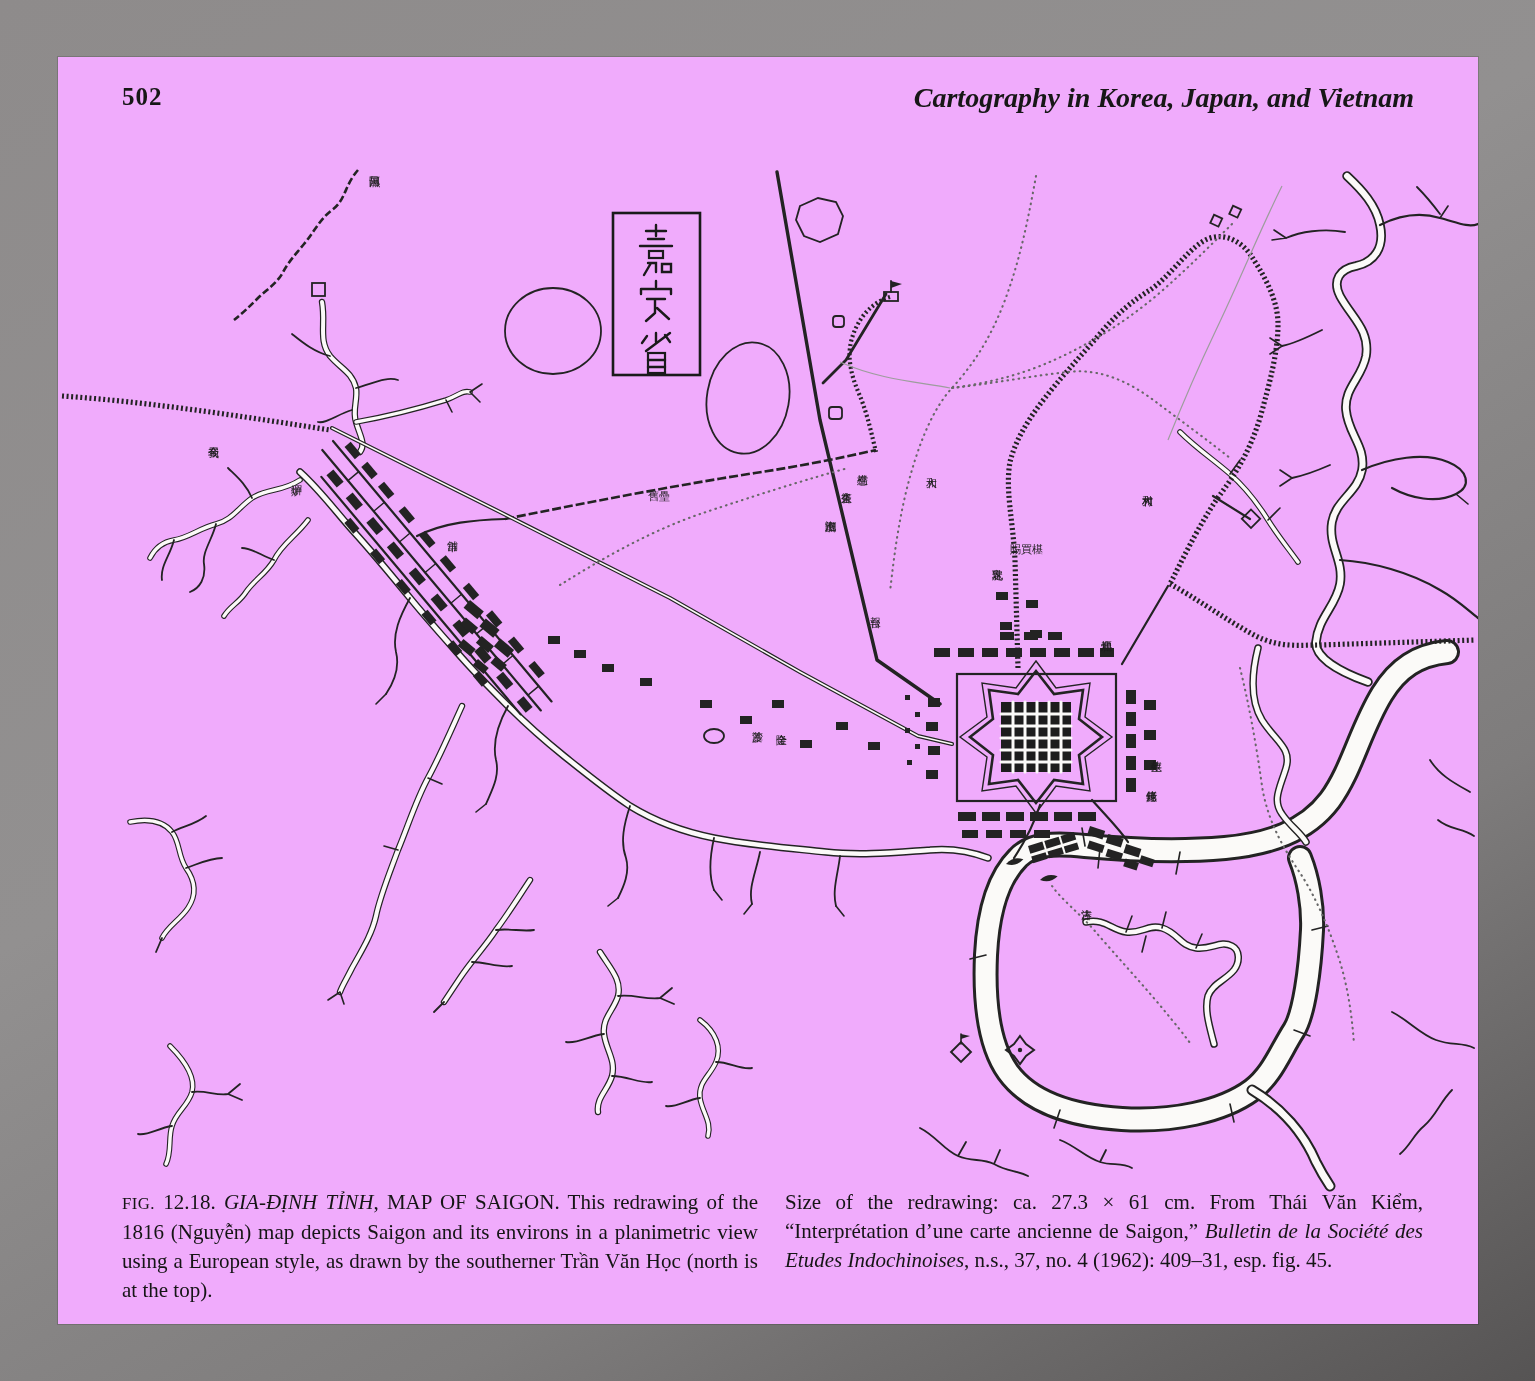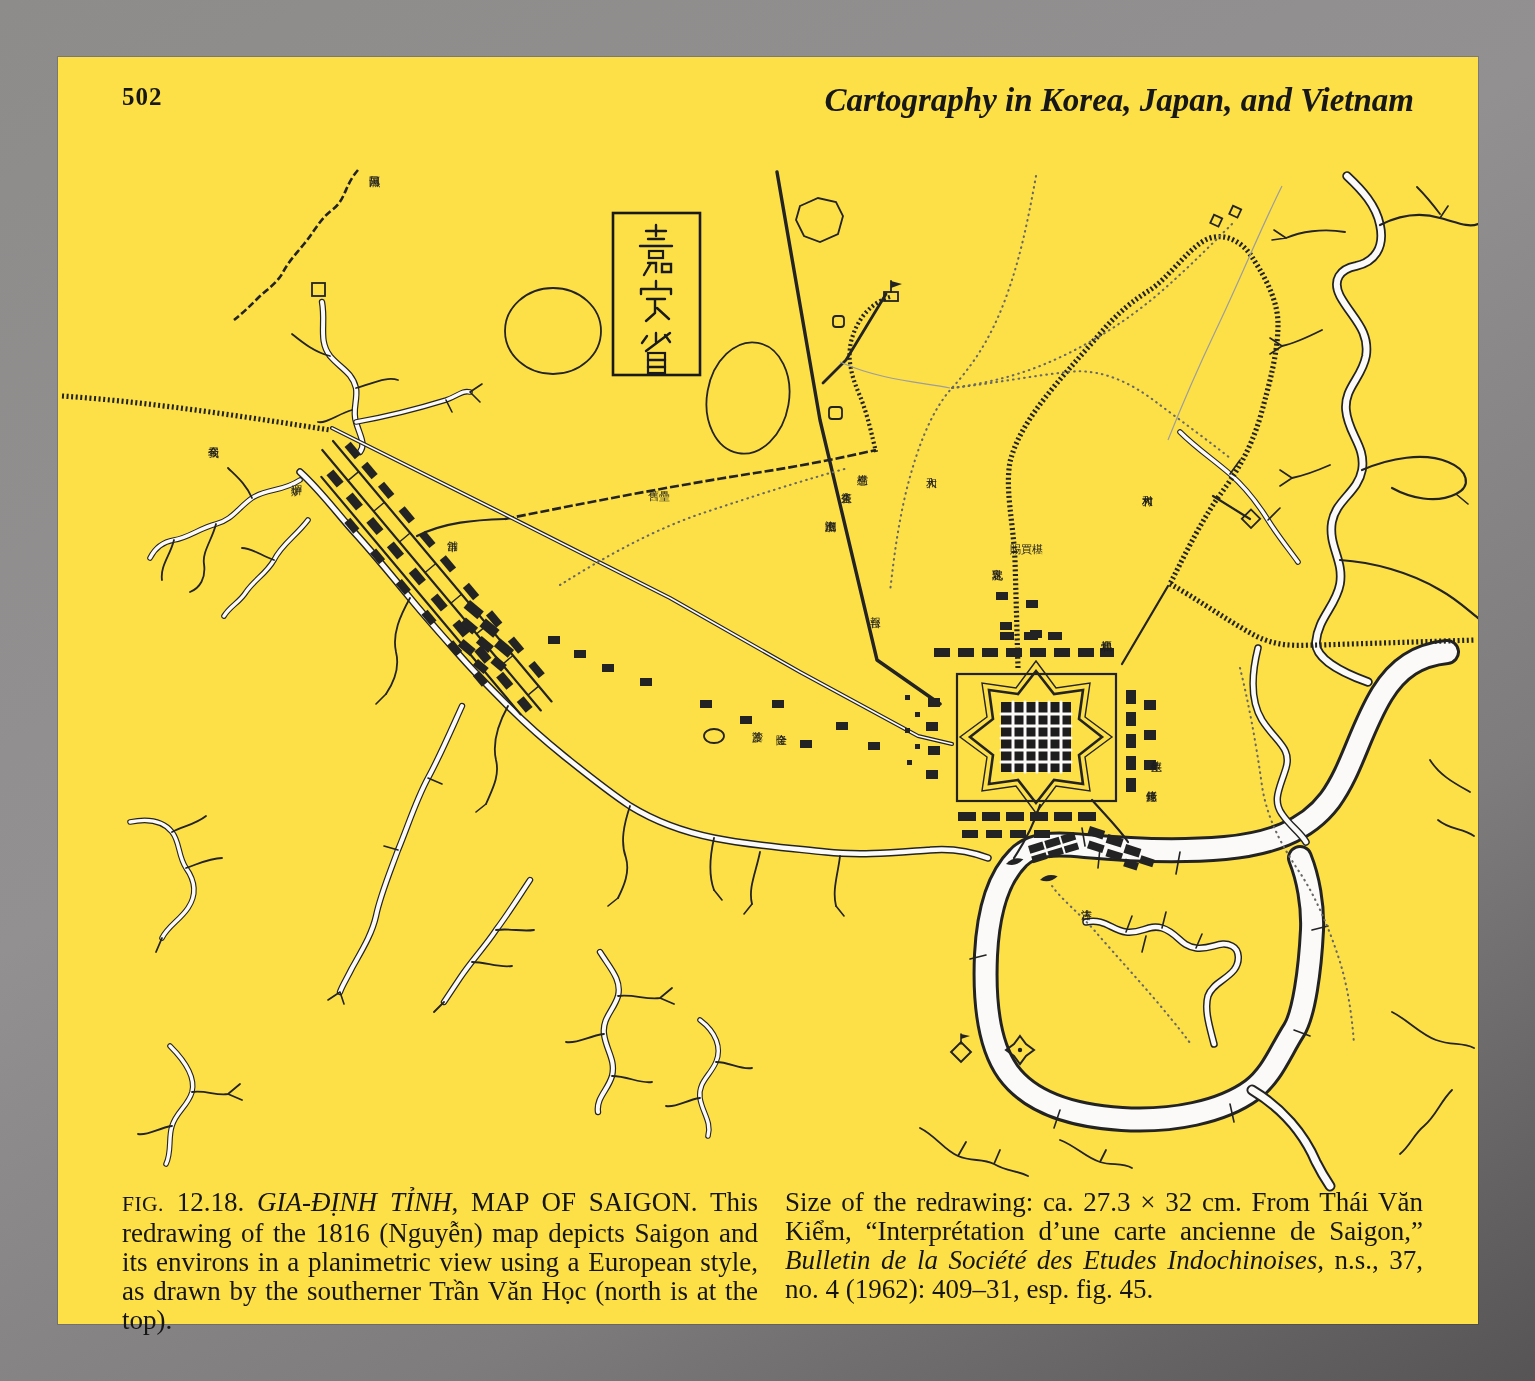--- a/index.html
+++ b/index.html
@@ -3,28 +3,28 @@
 <meta charset="utf-8">
 <style>
   html,body{margin:0;padding:0;}
   body{
     width:1535px;height:1381px;position:relative;overflow:hidden;
     background:linear-gradient(150deg,#8e8b8b 0%,#929090 42%,#7e7c7c 72%,#565454 100%);
     font-family:"Liberation Serif", serif;
   }
   .page{
     position:absolute;left:58px;top:57px;width:1420px;height:1267px;
-    background:#fde047;outline:1px solid rgba(0,0,0,.15);
+    background:#f0abfc;outline:1px solid rgba(0,0,0,.15);
   }
   .page-number{
     position:absolute;left:64px;top:26px;font-size:25px;font-weight:700;color:#171717;
     letter-spacing:1px;
   }
   .running-head{
-    position:absolute;right:64px;top:25px;font-size:33px;font-style:italic;font-weight:600;
+    position:absolute;right:64px;top:25px;font-size:28px;font-style:italic;font-weight:600;
     color:#171717;
   }
   svg.map{position:absolute;left:0;top:60px;width:1420px;height:1080px;}
 
   
   .s{stroke:#232323;fill:none;stroke-linecap:round;stroke-linejoin:round;}
   .p{stroke:#fbfaf8;fill:none;stroke-linecap:round;stroke-linejoin:round;}
   .w26{stroke-width:26}.w20{stroke-width:20}
   .w11{stroke-width:11}.w7{stroke-width:7}
   .w95{stroke-width:9.5}.w6{stroke-width:6}
@@ -41,21 +41,21 @@
   .dot{stroke:#676767;fill:none;stroke-width:2.1;stroke-dasharray:.6 5;stroke-linecap:round;}
   .faint{stroke:#9d9d9d;fill:none;stroke-width:1.2;}
   .blk{fill:#232323;stroke:none;}
   .hol{fill:none;stroke:#232323;stroke-width:1.8;}
   .lbl{font-family:"DejaVu Sans",sans-serif;font-size:11px;fill:#1d1d1d;}
   .lblv{writing-mode:vertical-rl;text-orientation:upright;}
   .glyph{stroke:#1a1a1a;stroke-width:2.4;fill:none;stroke-linecap:round;}
 
   .caption{position:absolute;top:1131px;left:0;width:1420px;color:#151515;}
   .caption .col{
-    position:absolute;top:0;margin:0;font-size:27px;line-height:29px;text-align:justify;
+    position:absolute;top:0;margin:0;font-size:21px;line-height:29px;text-align:justify;
   }
   .caption .colL{left:64px;width:636px;}
   .caption .colR{left:727px;width:638px;}
   .caption .it{font-style:italic;}
   .caption .sc{font-size:0.8em;letter-spacing:.4px;}
 </style>
 </head>
 <body>
 
 <div class="page">
@@ -372,16 +372,16 @@
       <text class="lbl lblv" x="781" y="726">金隆</text>
       <text class="lbl lblv" x="1156" y="752">生效年</text>
       <text class="lbl lblv" x="1151" y="782">應錄佬</text>
       <text class="lbl lblv" x="1086" y="900">古淎</text>
       <text class="lbl lblv" x="1106" y="632">煙和塢</text>
     </g>
   </svg>
 
   <div class="caption">
     <p class="col colL"><span class="sc">FIG.</span><span> 12.18. </span><span class="it">GIA-ĐỊNH TỈNH</span><span>, MAP OF SAIGON. This redrawing of the 1816 (Nguyễn) map depicts Saigon and its environs in a planimetric view using a European style, as drawn by the southerner Trần Văn Học (north is at the top).</span></p>
-    <p class="col colR"><span>Size of the redrawing: ca. 27.3 × 32 cm. From Thái Văn Kiểm, “Interprétation d’une carte ancienne de Saigon,” </span><span class="it">Bulletin de la Société des Etudes Indochinoises</span><span>, n.s., 37, no. 4 (1962): 409–31, esp. fig. 45.</span></p>
+    <p class="col colR"><span>Size of the redrawing: ca. 27.3 × 61 cm. From Thái Văn Kiểm, “Interprétation d’une carte ancienne de Saigon,” </span><span class="it">Bulletin de la Société des Etudes Indochinoises</span><span>, n.s., 37, no. 4 (1962): 409–31, esp. fig. 45.</span></p>
   </div>
 
 </div>
 
 </body></html>

